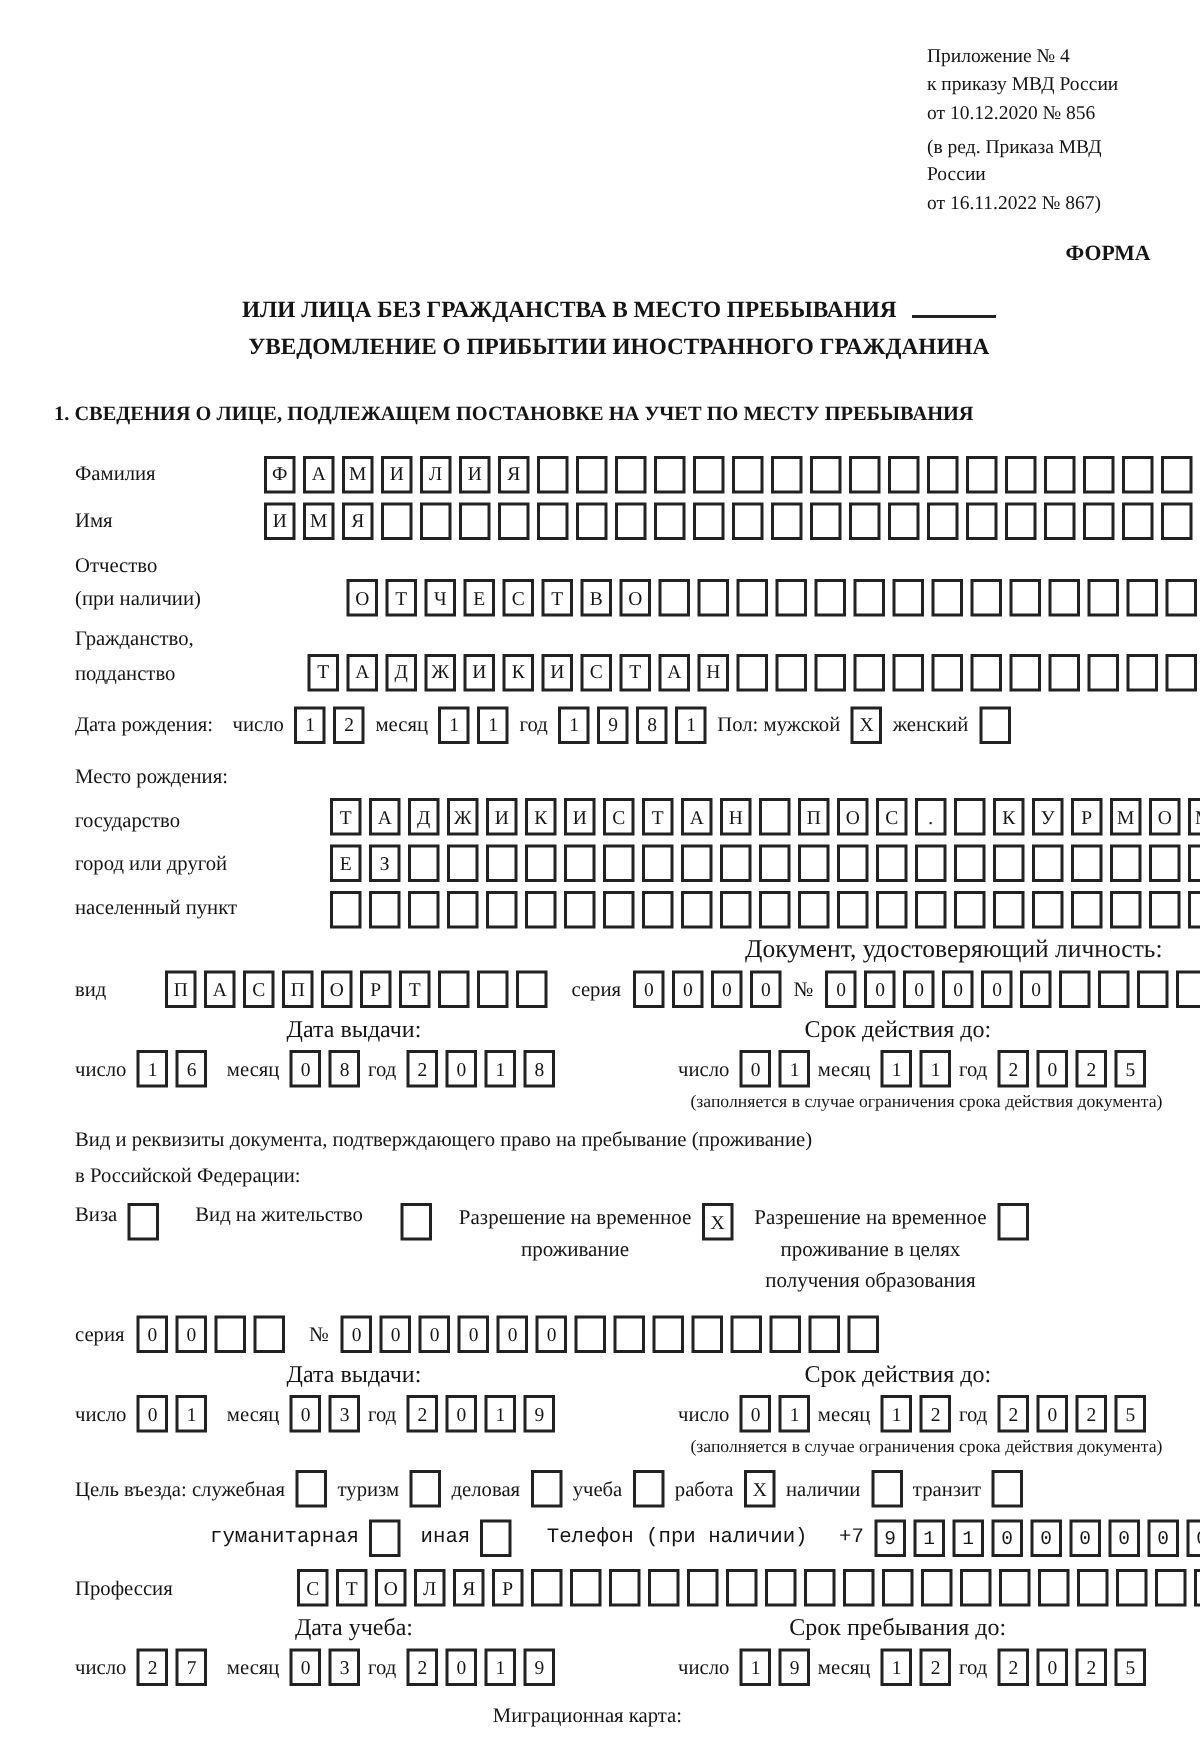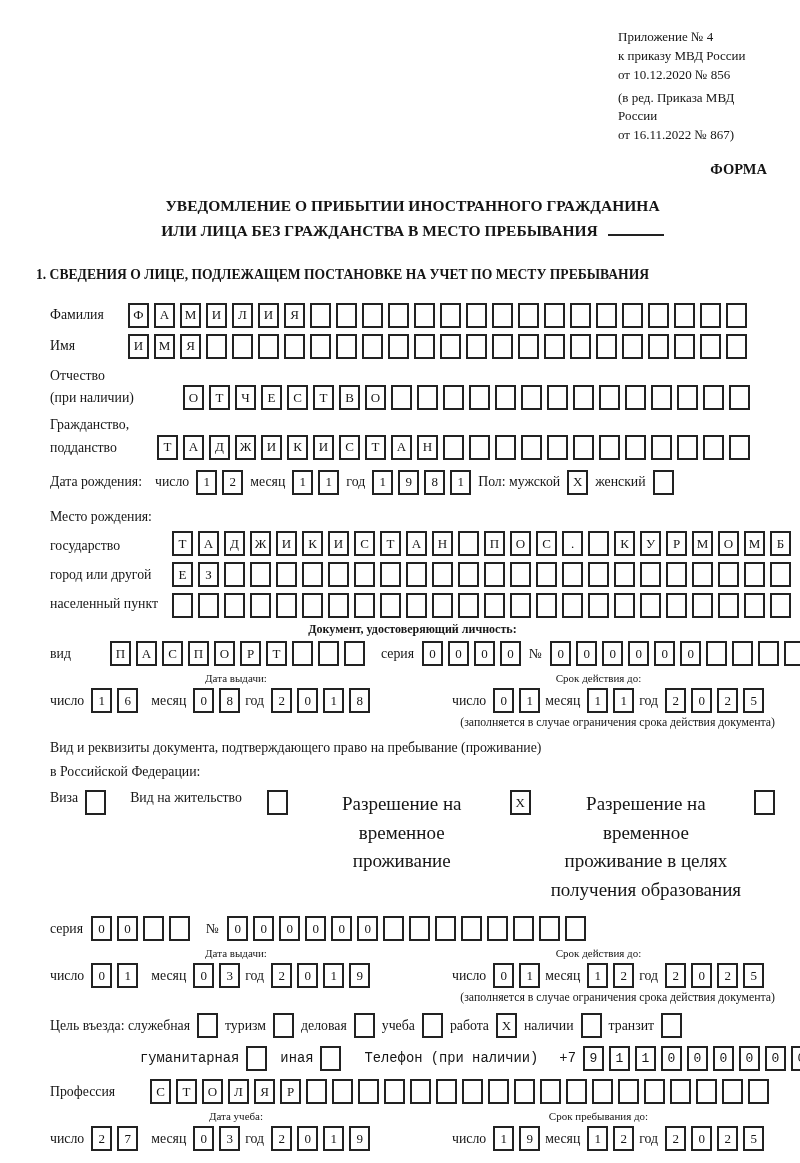--- a/index.html
+++ b/index.html
@@ -8,62 +8,62 @@
     background:#fff;color:#151515;position:relative;
     font-family:"Liberation Serif","DejaVu Serif",serif;
     padding:28px 25px 10px 50px;font-size:14px;
   }
   .hdr{margin-left:568px;font-size:13px;line-height:1.45;}
   .hdr .gap{margin-top:4px;}
   .form-label{text-align:right;font-weight:bold;font-size:14.5px;margin-top:16px;padding-right:8px;}
   .title{ text-align:center;font-weight:bold;font-size:15.5px;line-height:1.55;margin-top:16px;}
   .blank-line{display:inline-block;width:56px;border-bottom:2px solid #222;height:1em;vertical-align:baseline;margin-left:10px;}
   .section-heading{font-weight:bold;font-size:13.6px;margin-top:24px;margin-left:-14px;white-space:nowrap;}
-  .frow{display:flex;align-items:center;margin-top:6px;}
+  .frow{display:flex;align-items:center;margin-top:6px;gap:48px;}
   .frow.top{align-items:flex-end;}
   .lbl{font-size:13.8px;flex-shrink:0;}
   .lbl-col{flex-shrink:0;font-size:13.8px;line-height:1.65;}
   .cells{display:flex;gap:5px;flex-wrap:nowrap;}
   .cells.vgap{margin-bottom:6px;}
   .cell{
     width:21px;height:25px;box-sizing:border-box;border:2px solid #222;
     display:inline-flex;align-items:center;justify-content:center;
     font-size:13px;background:#fff;flex-shrink:0;
   }
   .dg{display:flex;align-items:center;gap:5px;}
   .dg .lbl{margin-right:2px;}
   .two-col{display:flex;margin-top:4px;}
   .col-a{width:372px;}
   .col-b{flex:1;}
-  .dg-head{text-align:center;font-size:11px;}
+  .dg-head{text-align:center;font-size:16px;}
   .note{font-size:11.8px;text-align:right;margin-top:2px;}
   .para{font-size:13.8px;margin-top:10px;}
   .cbgroup{display:flex;align-items:flex-start;margin-top:10px;gap:8px;}
   .cbitem{display:flex;align-items:flex-start;gap:7px;}
-  .cbitem .multiline{text-align:center;line-height:1.5;font-size:19px;}
-  .center-bold{text-align:center;font-weight:bold;font-size:12px;margin-top:8px;}
+  .cbitem .multiline{text-align:center;line-height:1.5;font-size:14px;}
+  .center-bold{text-align:right;font-weight:normal;font-size:17px;margin-top:8px;}
 </style>
 </head>
 <body>
 
 <div class="page">
 
   <div class="hdr">
     <div>Приложение № 4</div>
     <div>к приказу МВД России</div>
     <div>от 10.12.2020 № 856</div>
     <div class="gap">(в ред. Приказа МВД России</div>
     <div>от 16.11.2022 № 867)</div>
   </div>
 
   <div class="form-label">ФОРМА</div>
 
   <div class="title">
+    <div><span>ИЛИ ЛИЦА БЕЗ ГРАЖДАНСТВА В МЕСТО ПРЕБЫВАНИЯ</span><span class="blank-line"></span></div>
     <div>УВЕДОМЛЕНИЕ О ПРИБЫТИИ ИНОСТРАННОГО ГРАЖДАНИНА</div>
-    <div><span>ИЛИ ЛИЦА БЕЗ ГРАЖДАНСТВА В МЕСТО ПРЕБЫВАНИЯ</span><span class="blank-line"></span></div>
   </div>
 
   <div class="section-heading">1. СВЕДЕНИЯ О ЛИЦЕ, ПОДЛЕЖАЩЕМ ПОСТАНОВКЕ НА УЧЕТ ПО МЕСТУ ПРЕБЫВАНИЯ</div>
 
   <div class="frow" style="margin-top:20px;">
     <span class="lbl" style="width:78px;">Фамилия</span>
     <span class="cells">
         <span class="cell">Ф</span>
         <span class="cell">А</span>
         <span class="cell">М</span>

